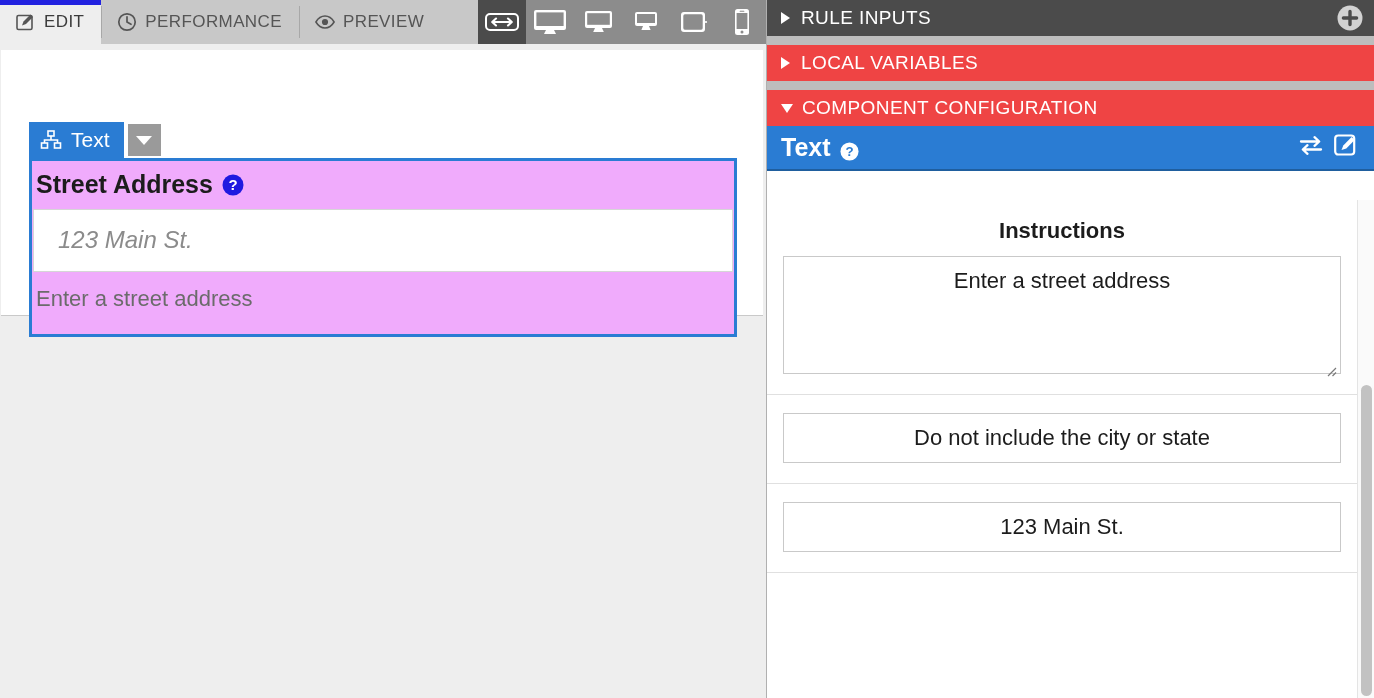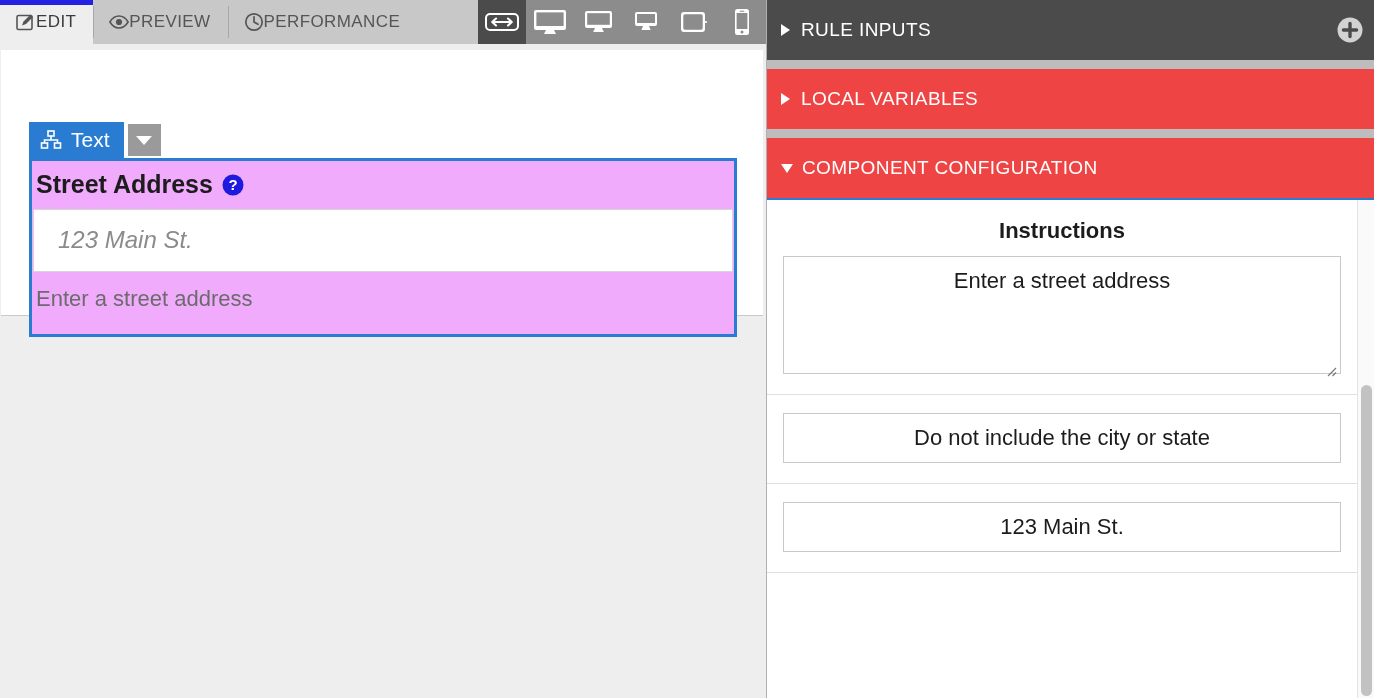--- a/index.html
+++ b/index.html
@@ -13,21 +13,21 @@
 
   
   #left-pane { width: 766px; height: 698px; position: relative; background: #eeeeee; }
 
   
   #tabstrip {
     height: 44px; background: #c8c8c8;
     display: flex; align-items: stretch; position: relative;
   }
   .mtab {
-    display: flex; align-items: center; 
+    display: flex; align-items: center; gap: 8px;
     padding: 0 17px 0 16px; position: relative;
     color: #555555; font-size: 17px; letter-spacing: .4px;
     height: 44px;
   }
   .mtab + .mtab::before {
     content: ""; position: absolute; left: 0; top: 6px; bottom: 6px;
     width: 1px; background: #a8a8a8;
   }
   .mtab.active { background: #eeeeee; color: #3b3b3b; }
   .mtab.active::after {
@@ -95,21 +95,21 @@
   #comp-instr {
     padding: 14px 0 0 4px; color: #6b6b6b; font-size: 22px;
   }
 
   
   #right-pane {
     width: 608px; height: 698px; position: relative;
     background: #ffffff; border-left: 1px solid #b0b0b0;
   }
   .acc-head {
-    display: flex; align-items: center; height: 60px;
+    display: flex; align-items: center; height: 36px;
     color: #ffffff; font-size: 19px; letter-spacing: .4px;
     padding-left: 14px; position: relative;
   }
   .acc-head.dark { background: #4b4b4b; }
   .acc-head.mid  { background: #ef4444; }
   .acc-gap { height: 9px; background: #bdbdbd; }
   .acc-head .tri-r {
     width: 0; height: 0; border-top: 6px solid transparent;
     border-bottom: 6px solid transparent; border-left: 9px solid #ffffff;
     margin-right: 11px; flex: 0 0 9px;
@@ -178,36 +178,36 @@
           <svg viewBox="0 0 20 20">
               <rect x="1" y="3.5" width="15" height="14" fill="none" stroke="#555" stroke-width="1.6" rx="1.5"></rect>
               <path d="M6 13.5l1.5-4 7-7 2.5 2.5-7 7z" fill="#555"></path>
             </svg>
         </span>
         <span>EDIT</span>
       </div>
 
       <div class="mtab">
         <span class="ico">
+          <svg viewBox="0 0 20 20">
+              <circle cx="10" cy="10" r="8.2" fill="none" stroke="#555" stroke-width="1.7"></circle>
+              <path d="M10 4.8V10l4 2.3" fill="none" stroke="#555" stroke-width="1.7" stroke-linecap="round"></path>
+            </svg>
+        </span>
+        <span>PERFORMANCE</span>
+      </div>
+
+      <div class="mtab">
+        <span class="ico">
           <svg viewBox="0 0 22 20">
               <path d="M1 10c3-5 7-6.5 10-6.5S18 5 21 10c-3 5-7 6.5-10 6.5S4 15 1 10z" fill="none" stroke="#555" stroke-width="1.7"></path>
               <circle cx="11" cy="10" r="3.4" fill="#555"></circle>
             </svg>
         </span>
         <span>PREVIEW</span>
-      </div>
-
-      <div class="mtab">
-        <span class="ico">
-          <svg viewBox="0 0 20 20">
-              <circle cx="10" cy="10" r="8.2" fill="none" stroke="#555" stroke-width="1.7"></circle>
-              <path d="M10 4.8V10l4 2.3" fill="none" stroke="#555" stroke-width="1.7" stroke-linecap="round"></path>
-            </svg>
-        </span>
-        <span>PERFORMANCE</span>
       </div>
 
       <div id="devicestrip">
         <div class="devbtn sel">
           <svg width="34" height="22" viewBox="0 0 34 22">
               <rect x="1" y="3" width="32" height="16" rx="4" fill="none" stroke="#fff" stroke-width="2"></rect>
               <path d="M8 11h18M11 7.5L7.2 11l3.8 3.5M23 7.5L26.8 11 23 14.5" fill="none" stroke="#fff" stroke-width="2.1" stroke-linecap="round" stroke-linejoin="round"></path>
             </svg>
         </div>
         <div class="devbtn">

